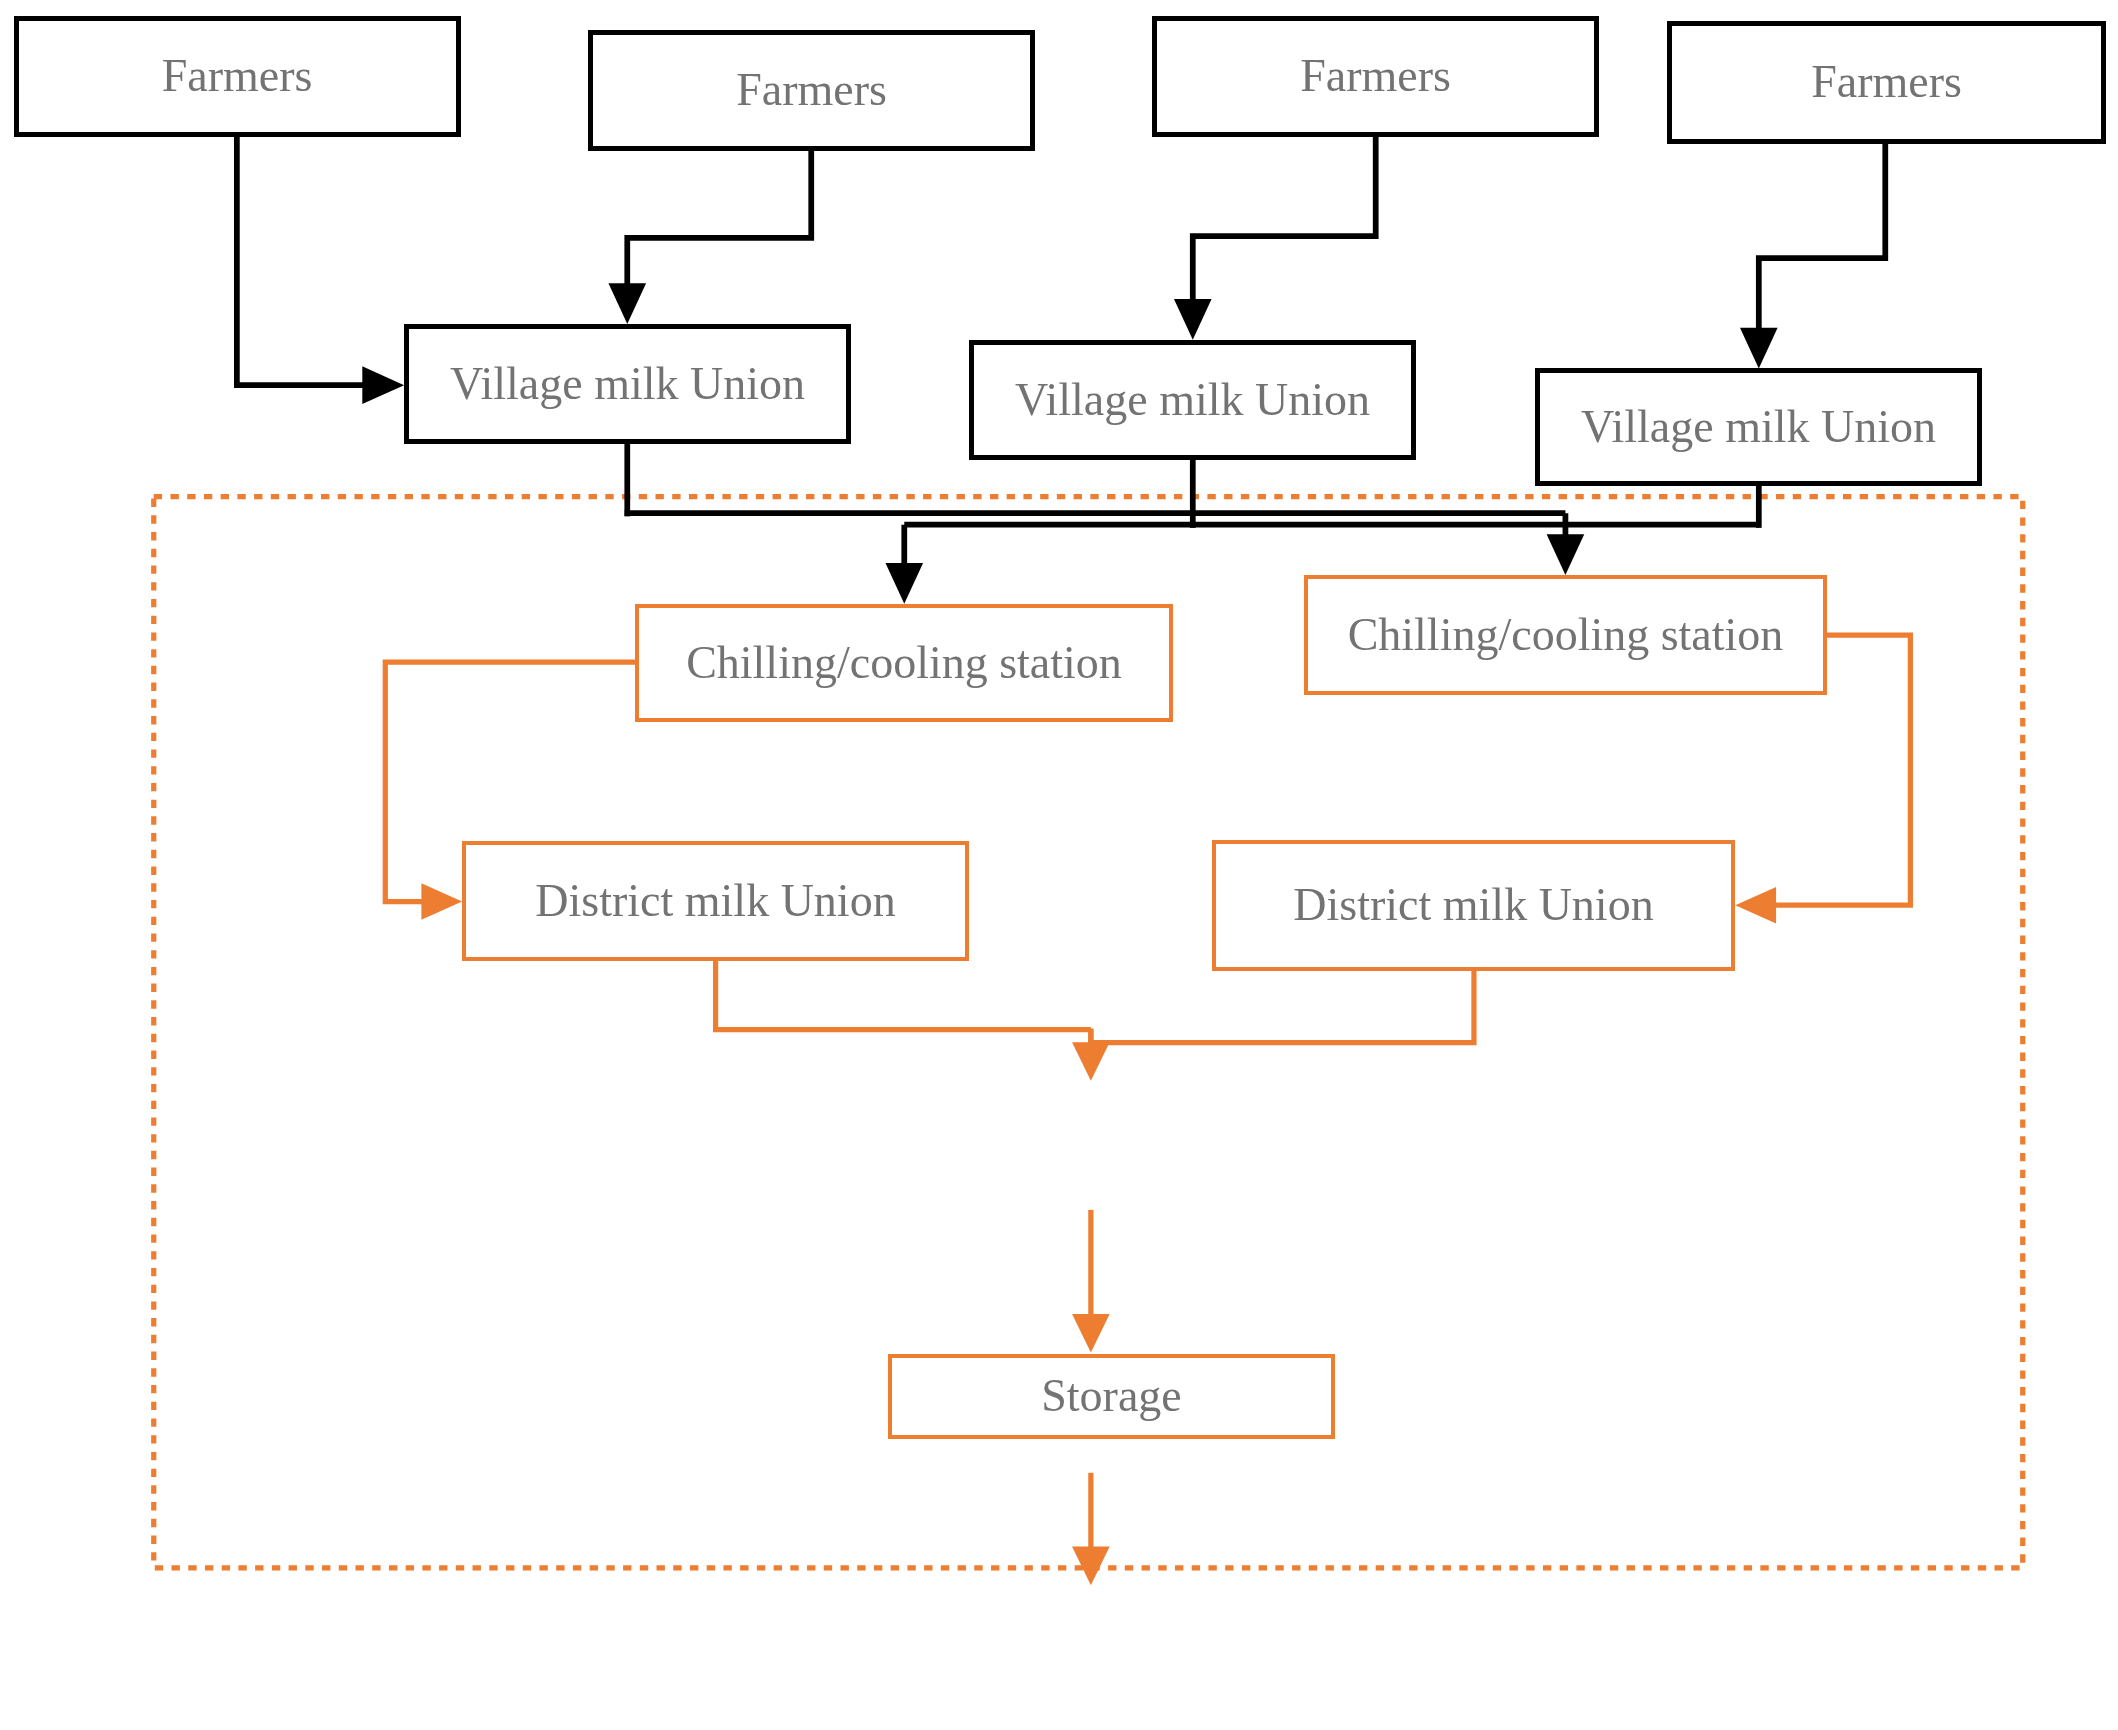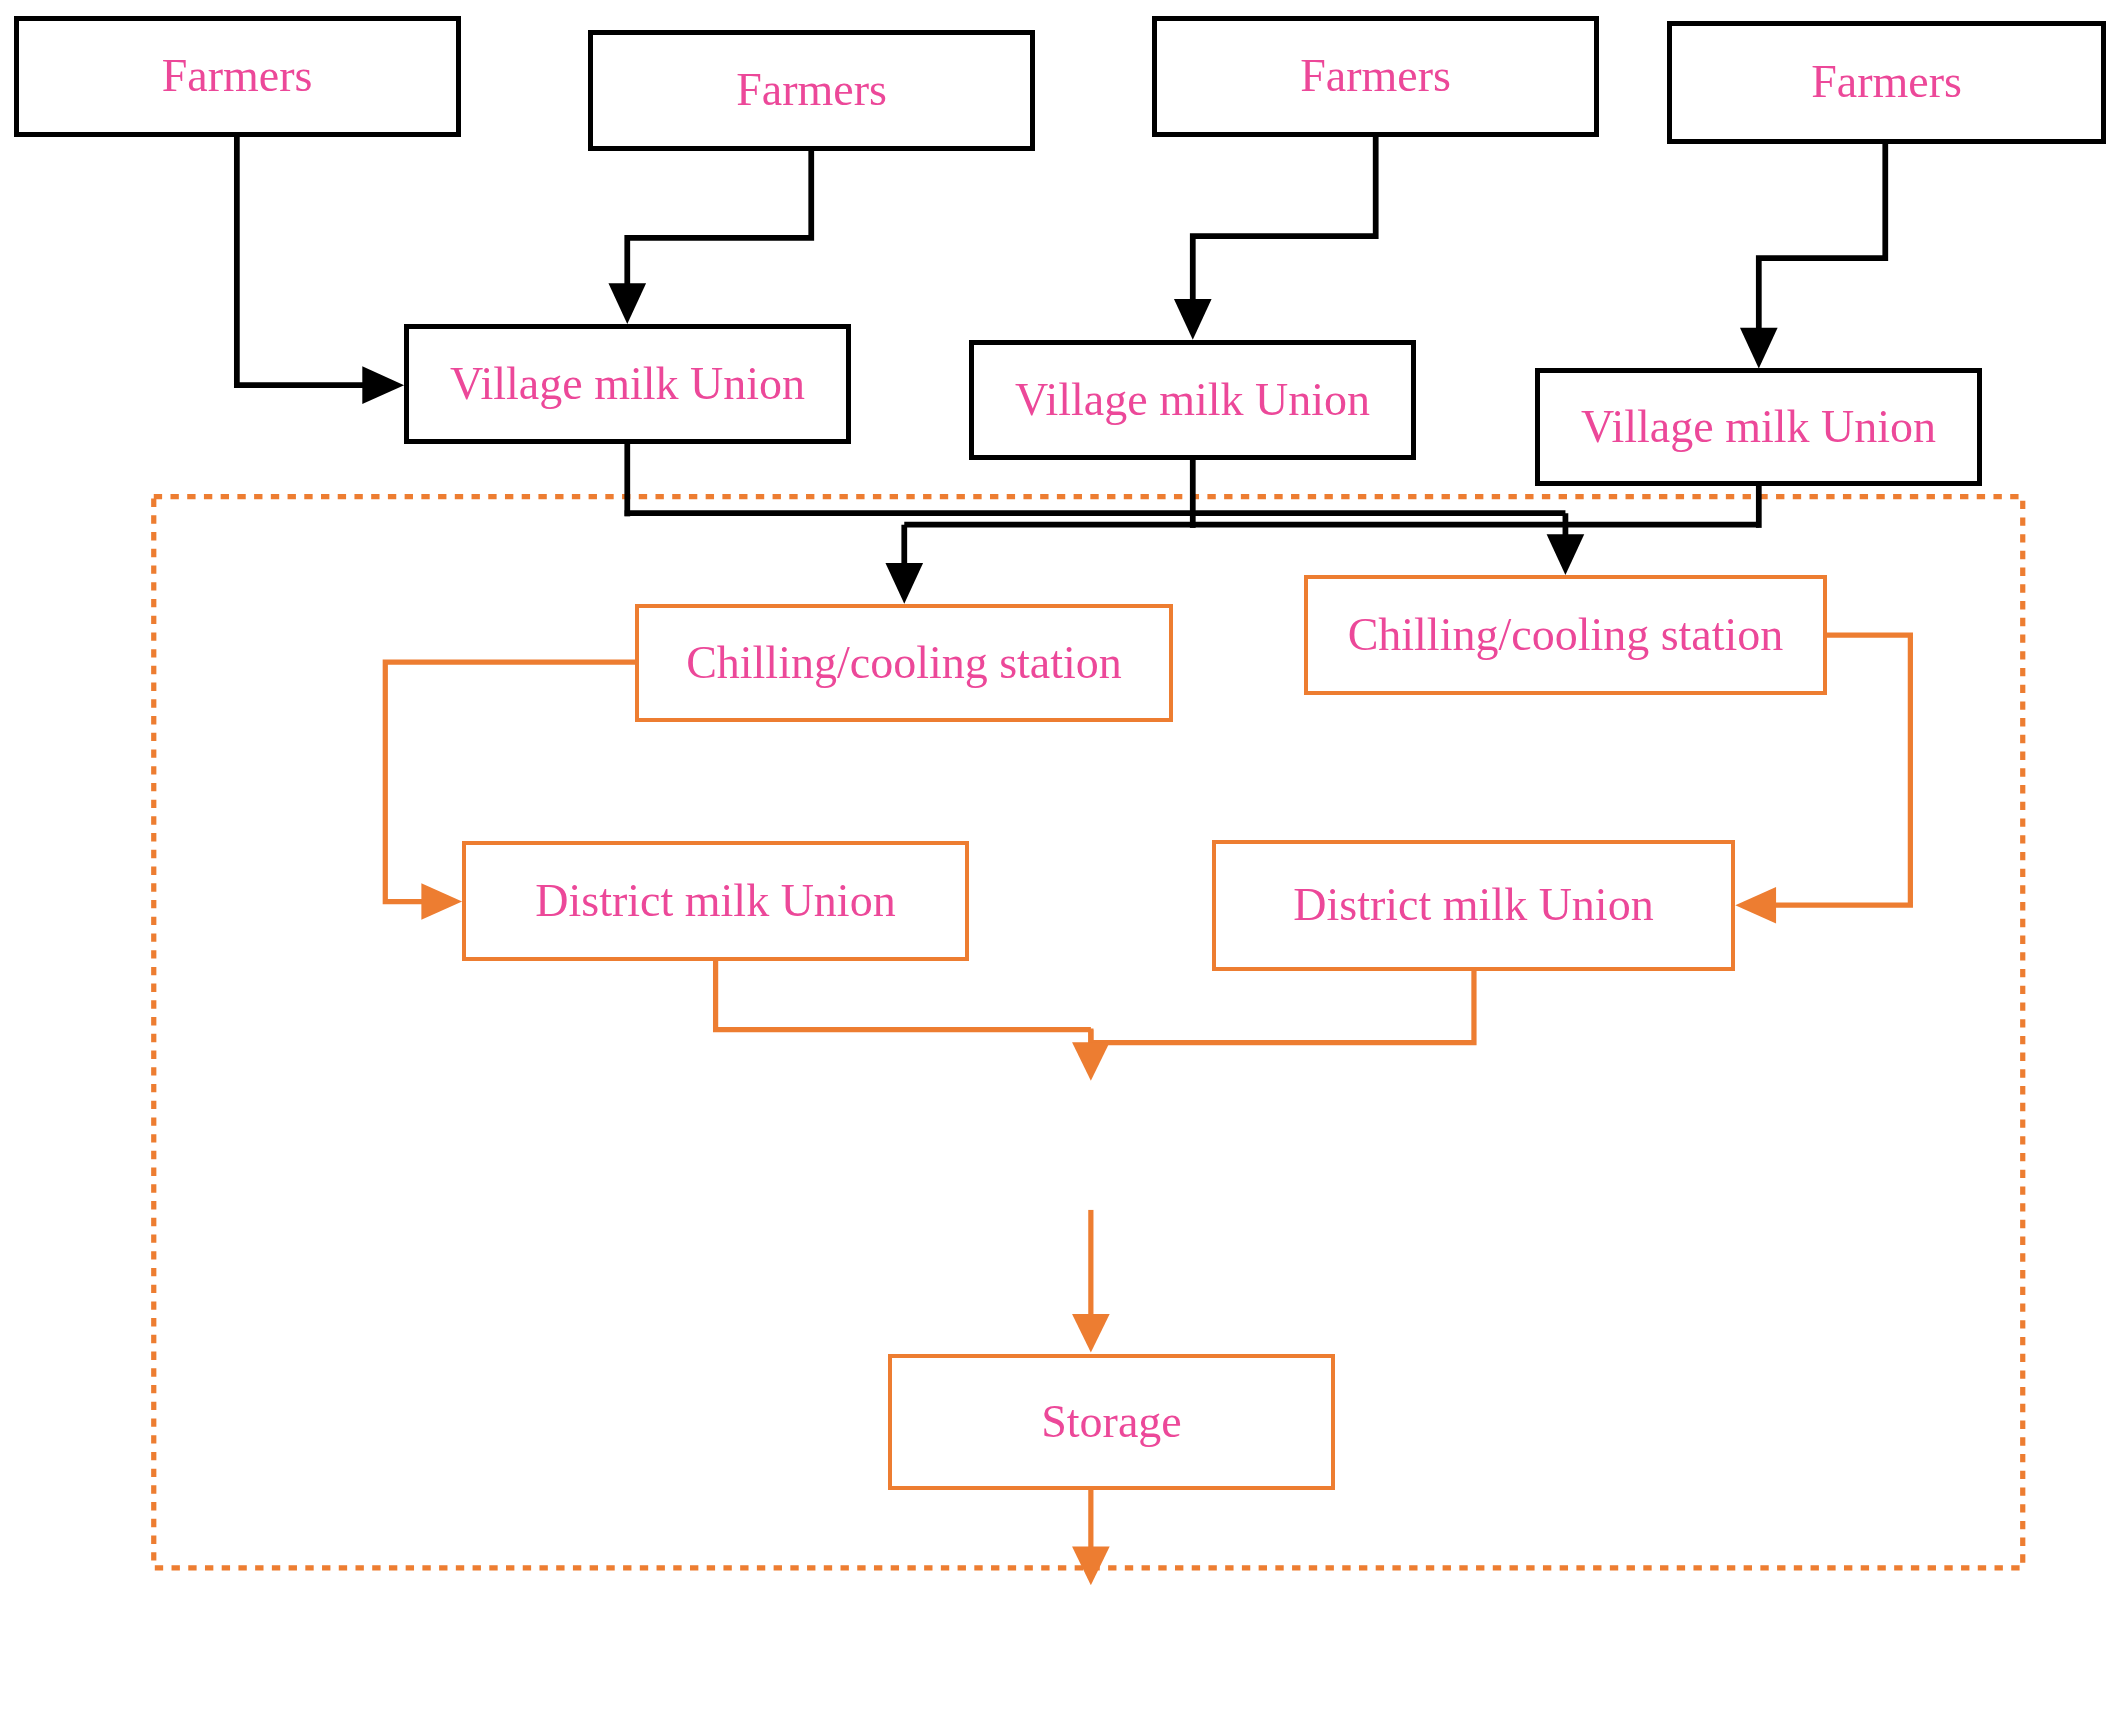--- a/index.html
+++ b/index.html
@@ -23,21 +23,21 @@
   }
   .node {
     position: absolute;
     box-sizing: border-box;
     background: #ffffff;
     display: flex;
     align-items: center;
     justify-content: center;
     text-align: right;
     font-size: 46px;
-    color: #ec4899;
+    color: #737373;
     line-height: 1.1;
     white-space: nowrap;
     font-family: Liberation Serif, serif;
   }
   .node-black { border: 5.7px solid #000000; }
   .node-orange { border: 4.7px solid #ED7D31; }
 </style>
 </head>
 <body>
 
@@ -128,19 +128,19 @@
 
   <div class="node node-orange" style="left:462px;top:841px;width:507px;height:120px">
     <span>District milk Union</span>
   </div>
 
   <div class="node node-orange" style="left:1212px;top:840px;width:523px;height:131px">
     <span>District milk Union</span>
   </div>
 
 
-  <div class="node node-orange" style="left:888px;top:1354px;width:447px;height:136px">
+  <div class="node node-orange" style="left:888px;top:1354px;width:447px;height:85px">
     <span>Storage</span>
   </div>
 
 
 </div>
 
 
 </body></html>

